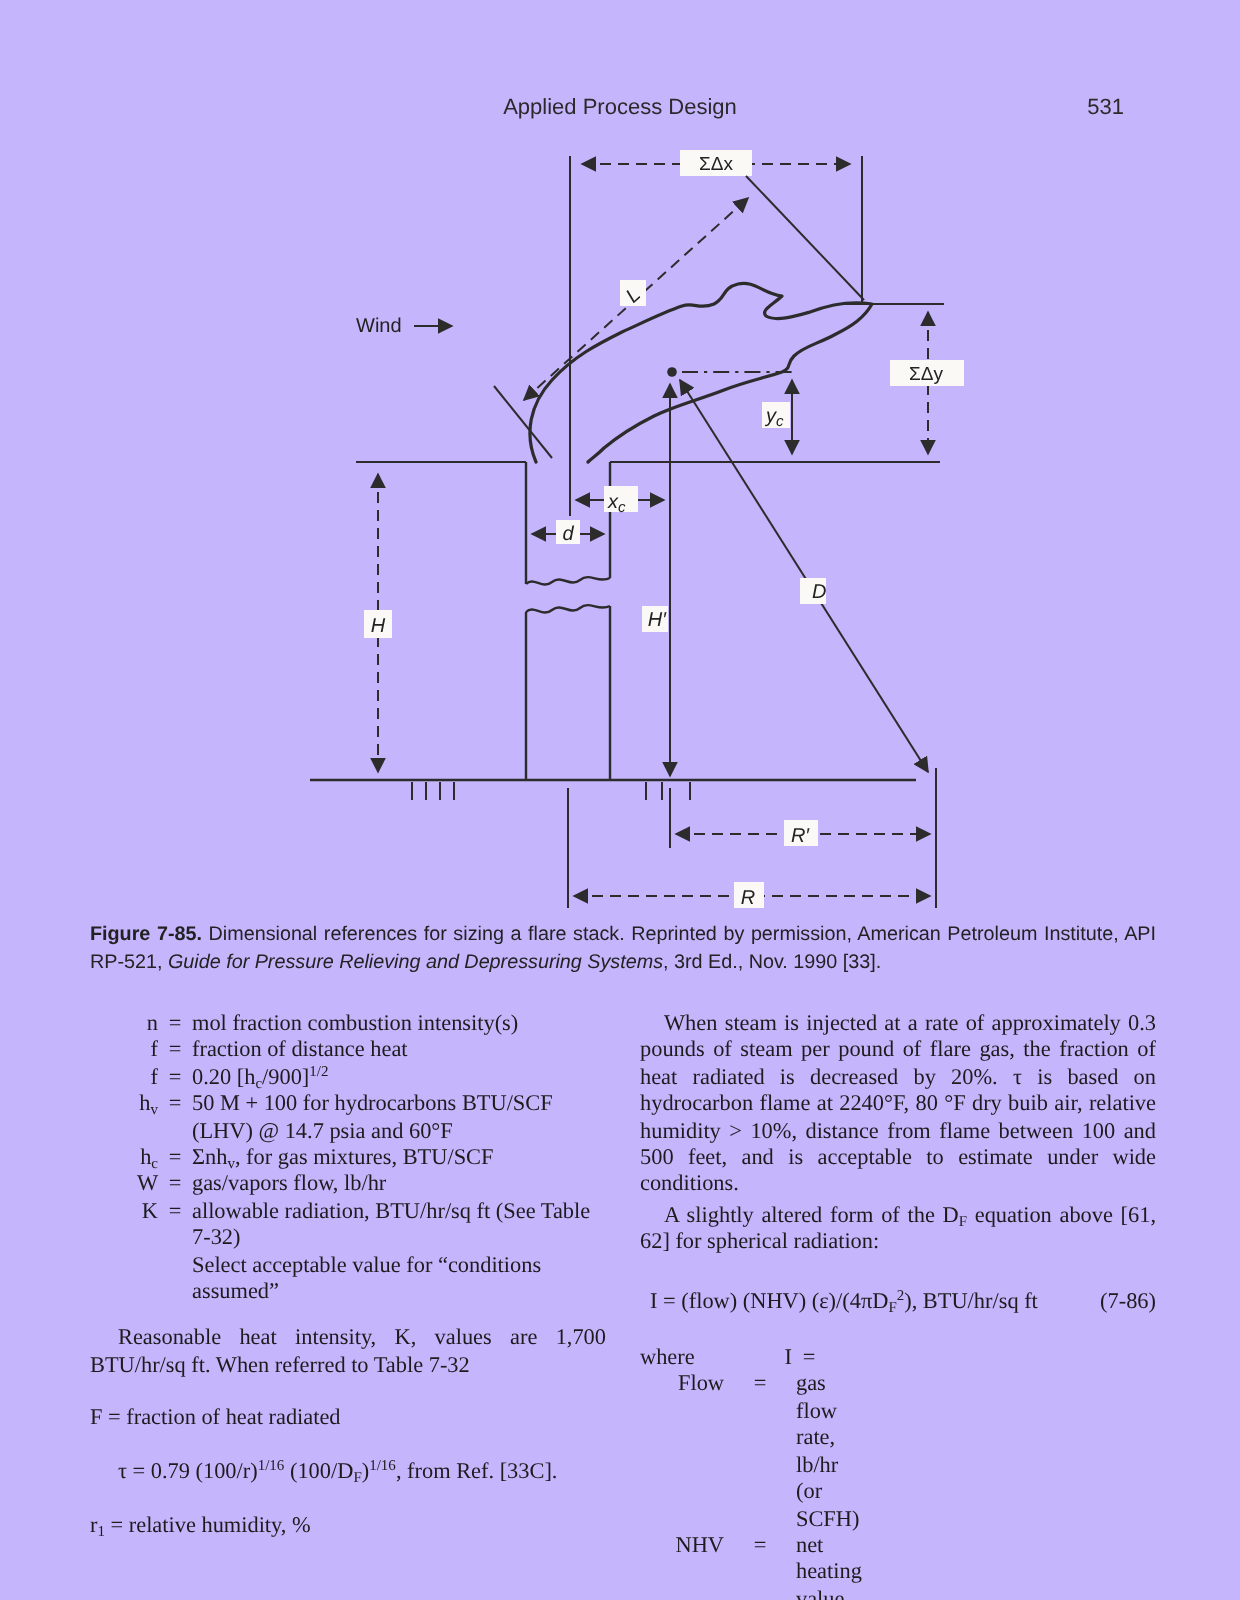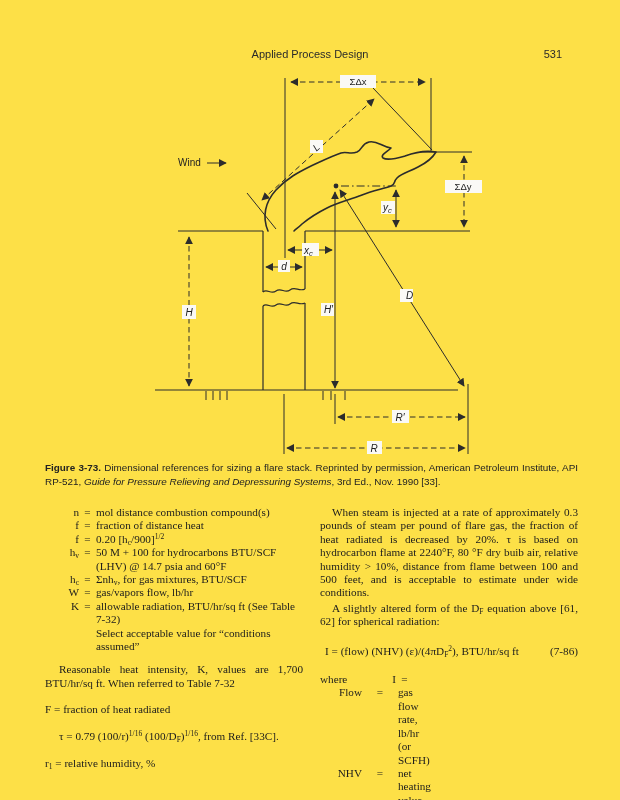--- a/index.html
+++ b/index.html
@@ -2,21 +2,21 @@
 <html><head>
 <meta charset="utf-8">
 <style>
   html,body{margin:0;padding:0;}
   body{
     width:620px;height:800px;
     background:#f3f2ef;
     font-family:"Liberation Serif", serif;
     color:#1e1e1e;
   }
-  .page{position:relative;width:620px;height:800px;background:#fde047;overflow:hidden;}
+  .page{position:relative;width:620px;height:800px;background:#c4b5fd;overflow:hidden;}
 
   
   .hdr{position:absolute;top:48px;left:0;right:0;height:16px;
        font-family:"Liberation Sans",sans-serif;font-size:11px;color:#2a2a2a;}
   .hdr-title{position:absolute;left:0;right:0;text-align:center;}
   .hdr-page{position:absolute;right:58px;top:0;margin-left:28px;}
 
   
   svg.diagram{position:absolute;top:70px;left:0;}
   .ln{stroke:#2c2c2c;stroke-width:1;fill:none;}
@@ -172,30 +172,30 @@
     <path class="dsh" d="M338,347 L465,347" marker-start="url(#ar)" marker-end="url(#ar)"></path>
     <rect class="bgr" x="392" y="340" width="17" height="13"></rect>
     <text class="lbl" x="400" y="351" text-anchor="middle">R′</text>
 
     <path class="dsh" d="M287,378 L465,378" marker-start="url(#ar)" marker-end="url(#ar)"></path>
     <rect class="bgr" x="367" y="371" width="15" height="13"></rect>
     <text class="lbl" x="374" y="382" text-anchor="middle">R</text>
   </svg>
 
   <div class="caption">
-    <b>Figure 3-73.</b><span> Dimensional references for sizing a flare stack. Reprinted by permission, American Petroleum Institute, API RP-521, <i>Guide for Pressure Relieving and Depressuring Systems</i>, 3rd Ed., Nov. 1990 [33].</span>
+    <b>Figure 7-85.</b><span> Dimensional references for sizing a flare stack. Reprinted by permission, American Petroleum Institute, API RP-521, <i>Guide for Pressure Relieving and Depressuring Systems</i>, 3rd Ed., Nov. 1990 [33].</span>
   </div>
 
   <div class="columns">
 
     <div class="col">
       <div class="defs">
         <span class="sym">n</span>
           <span class="eqs">=</span>
-          <span class="def">mol distance combustion compound(s)</span>
+          <span class="def">mol fraction combustion intensity(s)</span>
         <span class="sym">f</span>
           <span class="eqs">=</span>
           <span class="def">fraction of distance heat</span>
         <span class="sym">f</span>
           <span class="eqs">=</span>
           <span class="def">0.20 [h<sub>c</sub>/900]<sup>1/2</sup></span>
         <span class="sym">h<sub>v</sub></span>
           <span class="eqs">=</span>
           <span class="def">50 M + 100 for hydrocarbons BTU/SCF (LHV) @ 14.7 psia and 60°F</span>
         <span class="sym">h<sub>c</sub></span>

